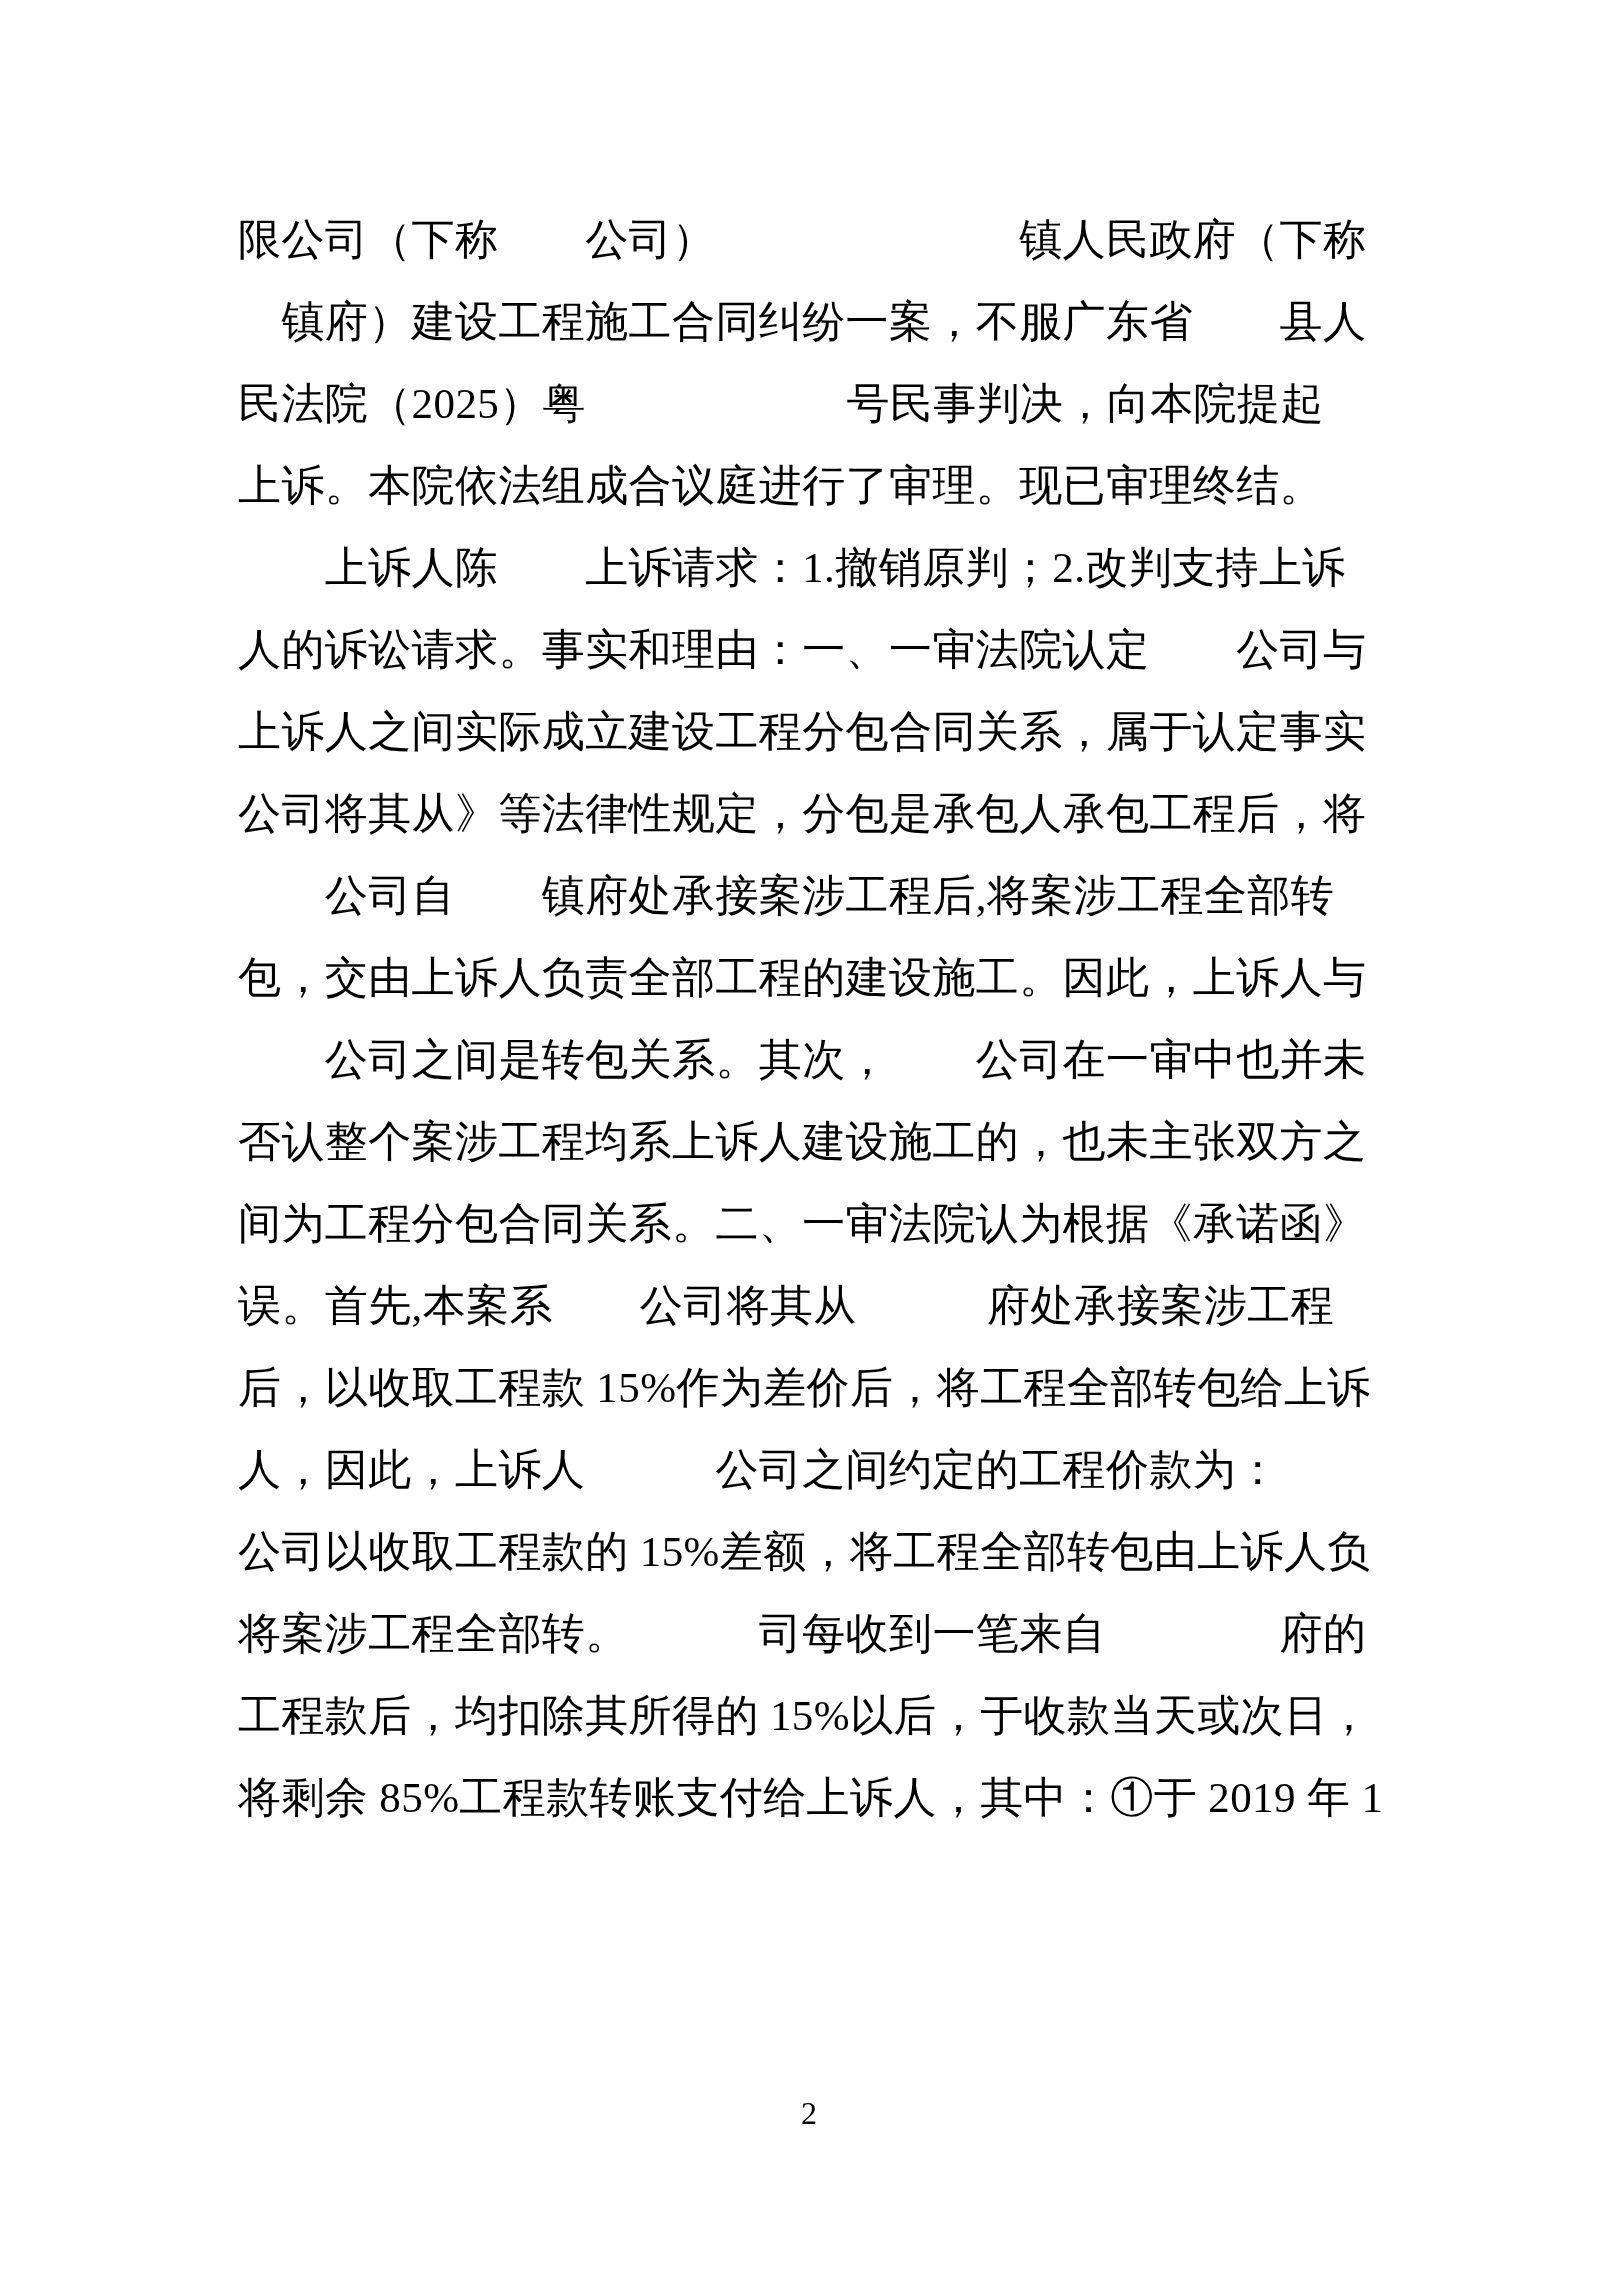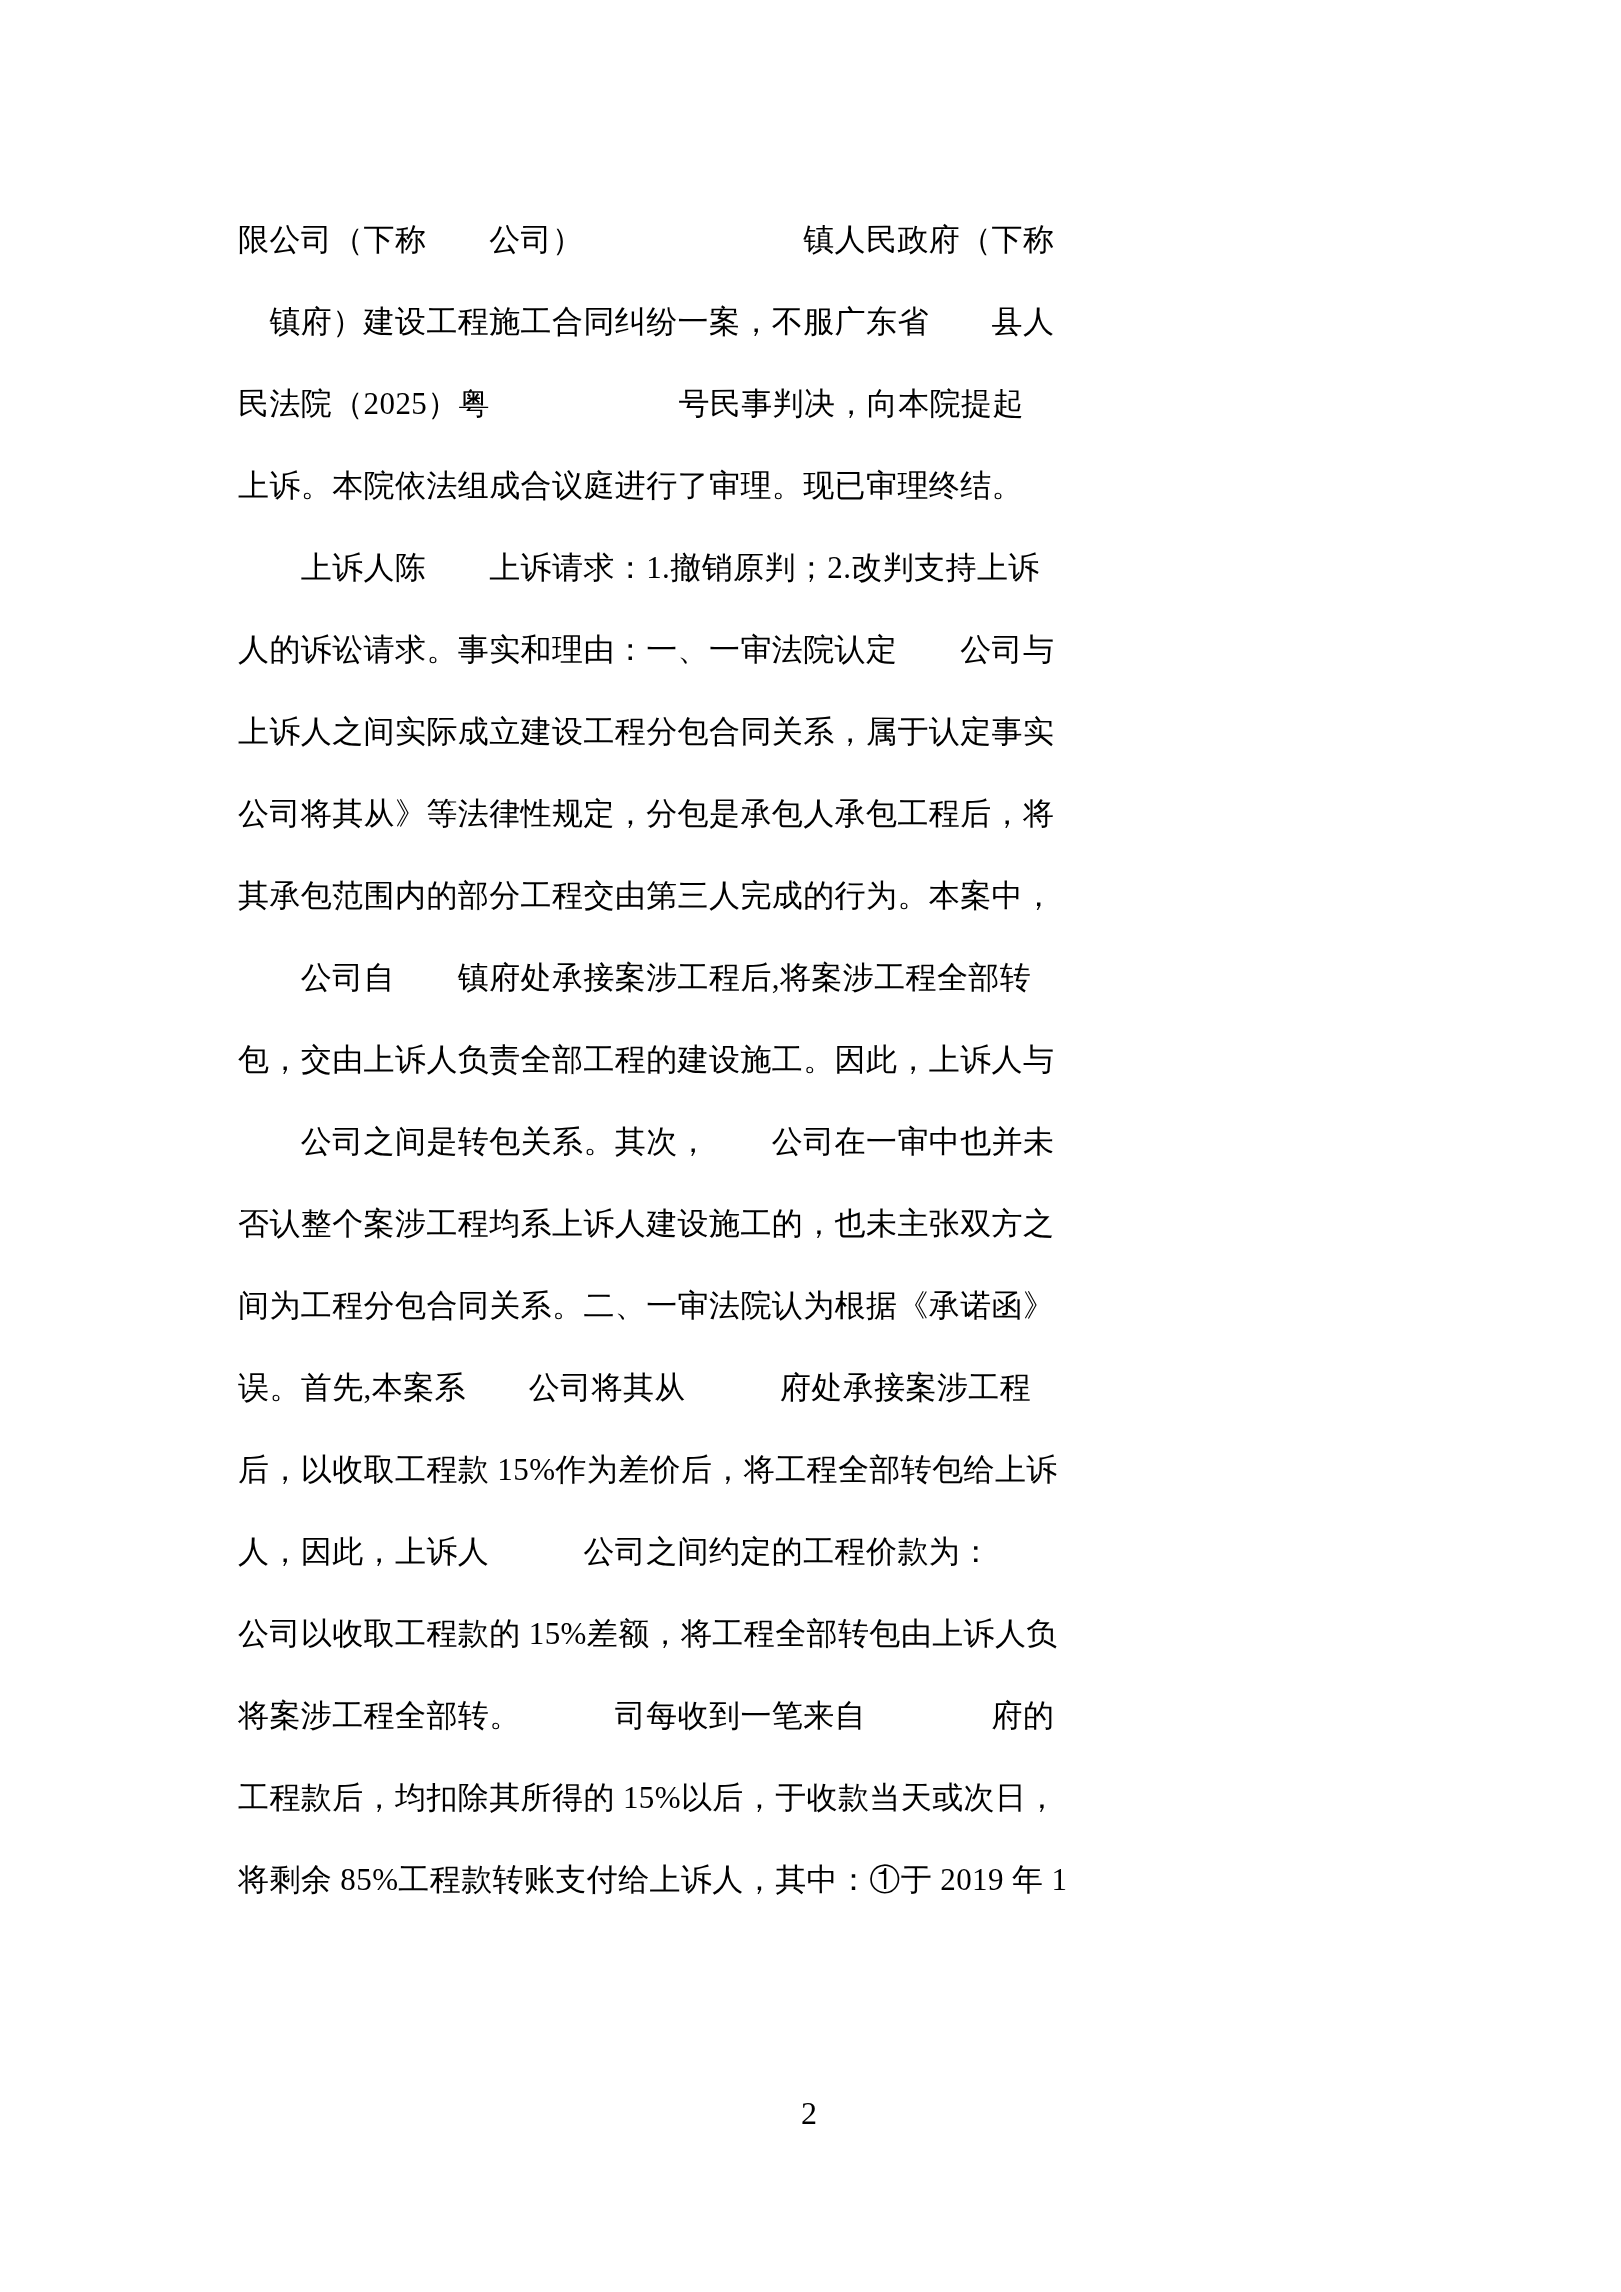--- a/index.html
+++ b/index.html
@@ -17,21 +17,21 @@
     overflow: hidden;
   }
   .text-block {
     position: absolute;
     left: 238px;
     top: 199px;
     width: 1142px;
   }
   .line {
     white-space: pre;
-    font-size: 31px;
+    font-size: 43px;
     line-height: 82px;
     height: 82px;
     letter-spacing: 0.4px;
   }
   .page-number {
     position: absolute;
     top: 2094px;
     left: 238px;
     width: 1142px;
     text-align: center;
@@ -45,21 +45,20 @@
 <div class="page">
   <div class="text-block">
     <div class="line">限公司（下称　　公司）　　　　　　　镇人民政府（下称</div>
     <div class="line">　镇府）建设工程施工合同纠纷一案，不服广东省　　县人</div>
     <div class="line">民法院（2025）粤　　　　　　号民事判决，向本院提起</div>
     <div class="line">上诉。本院依法组成合议庭进行了审理。现已审理终结。</div>
     <div class="line">　　上诉人陈　　上诉请求：1.撤销原判；2.改判支持上诉</div>
     <div class="line">人的诉讼请求。事实和理由：一、一审法院认定　　公司与</div>
     <div class="line">上诉人之间实际成立建设工程分包合同关系，属于认定事实</div>
     <div class="line">公司将其从》等法律性规定，分包是承包人承包工程后，将</div>
-    <div class="line">其承包范围内的部分工程交由第三人完成的行为。本案中，</div>
     <div class="line">　　公司自　　镇府处承接案涉工程后,将案涉工程全部转</div>
     <div class="line">包，交由上诉人负责全部工程的建设施工。因此，上诉人与</div>
     <div class="line">　　公司之间是转包关系。其次，　　公司在一审中也并未</div>
     <div class="line">否认整个案涉工程均系上诉人建设施工的，也未主张双方之</div>
     <div class="line">间为工程分包合同关系。二、一审法院认为根据《承诺函》</div>
     <div class="line">误。首先,本案系　　公司将其从　　　府处承接案涉工程</div>
     <div class="line">后，以收取工程款 15%作为差价后，将工程全部转包给上诉</div>
     <div class="line">人，因此，上诉人　　　公司之间约定的工程价款为：</div>
     <div class="line">公司以收取工程款的 15%差额，将工程全部转包由上诉人负</div>
     <div class="line">将案涉工程全部转。　　　司每收到一笔来自　　　　府的</div>

